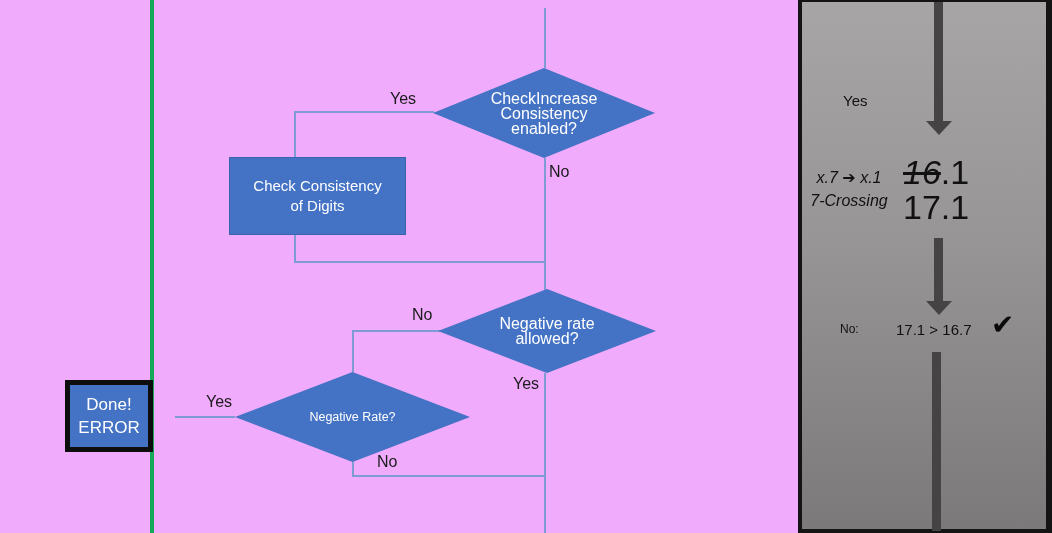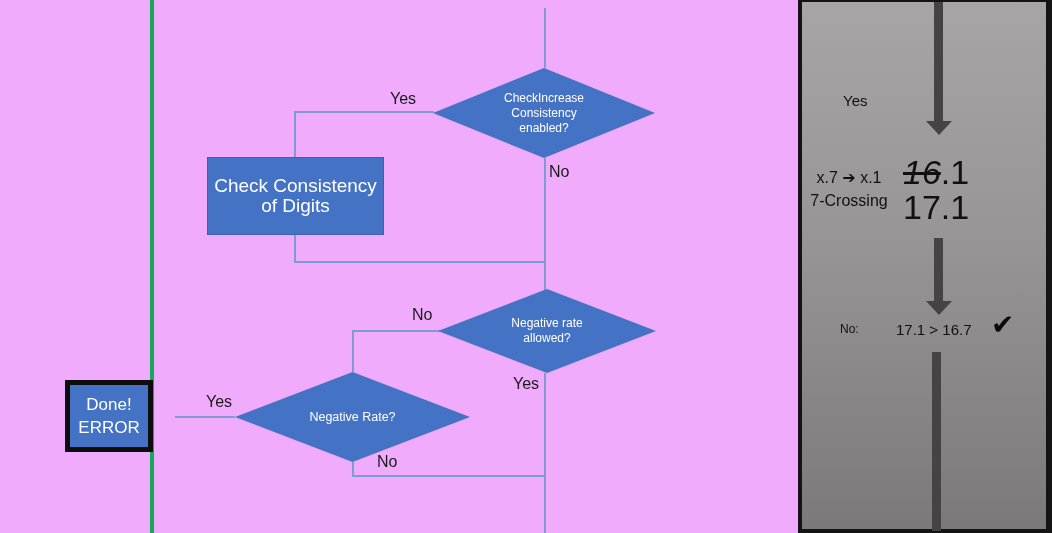--- a/index.html
+++ b/index.html
@@ -9,25 +9,25 @@
   }
   
   .cline{position:absolute;background:#7E9BD3;}
   
   .diamond{
     position:absolute;background:#4472C4;color:#ffffff;
     clip-path:polygon(50% 0%,100% 50%,50% 100%,0% 50%);
     display:flex;flex-direction:column;align-items:center;justify-content:center;
     text-align:center;
   }
-  .diamond .dl{font-size:12px;line-height:15px;}
+  .diamond .dl{font-size:16px;line-height:15px;}
   .procbox{
     position:absolute;background:#4472C4;border:1px solid #3A63AD;box-sizing:border-box;
     color:#ffffff;display:flex;flex-direction:column;align-items:center;justify-content:center;
-    text-align:center;font-size:19px;line-height:20px;
+    text-align:center;font-size:15px;line-height:20px;margin-left:22px;
   }
   .donebox{
     position:absolute;background:#4472C4;border:5px solid #0d0d0d;box-sizing:border-box;
     color:#ffffff;display:flex;flex-direction:column;align-items:center;justify-content:center;
     text-align:center;font-size:17px;line-height:23px;z-index:5;
   }
   .blabel{position:absolute;font-size:16px;line-height:18px;color:#1a1a1a;}
   
   .greenline{position:absolute;left:150px;top:0;width:4px;height:533px;background:#15A85A;z-index:2;}
   
@@ -99,21 +99,21 @@
     <span>ERROR</span>
   </div>
 
   <div class="panel">
 
     <div class="arrow-shaft" style="left:132px;top:0px;height:120px;"></div>
     <div class="arrow-head" style="left:124px;top:119px;"></div>
 
     <div class="ptext" style="left:41px;top:90px;font-size:15px;">Yes</div>
 
-    <div class="ptext" style="left:2px;top:164px;width:90px;text-align:center;font-size:16px;line-height:23px;">
+    <div class="ptext" style="left:2px;top:164px;width:90px;text-align:center;font-size:16px;line-height:23px;font-style:italic;">
       <div>x.7 ➔ x.1</div>
       <div>7-Crossing</div>
     </div>
 
     <div class="ptext bignum" style="left:101px;top:153px;"><span class="strike">16</span><span>.1</span></div>
     <div class="ptext bignum" style="left:101px;top:188px;">17.1</div>
 
     <div class="arrow-shaft" style="left:132px;top:236px;height:64px;"></div>
     <div class="arrow-head" style="left:124px;top:299px;"></div>
 

